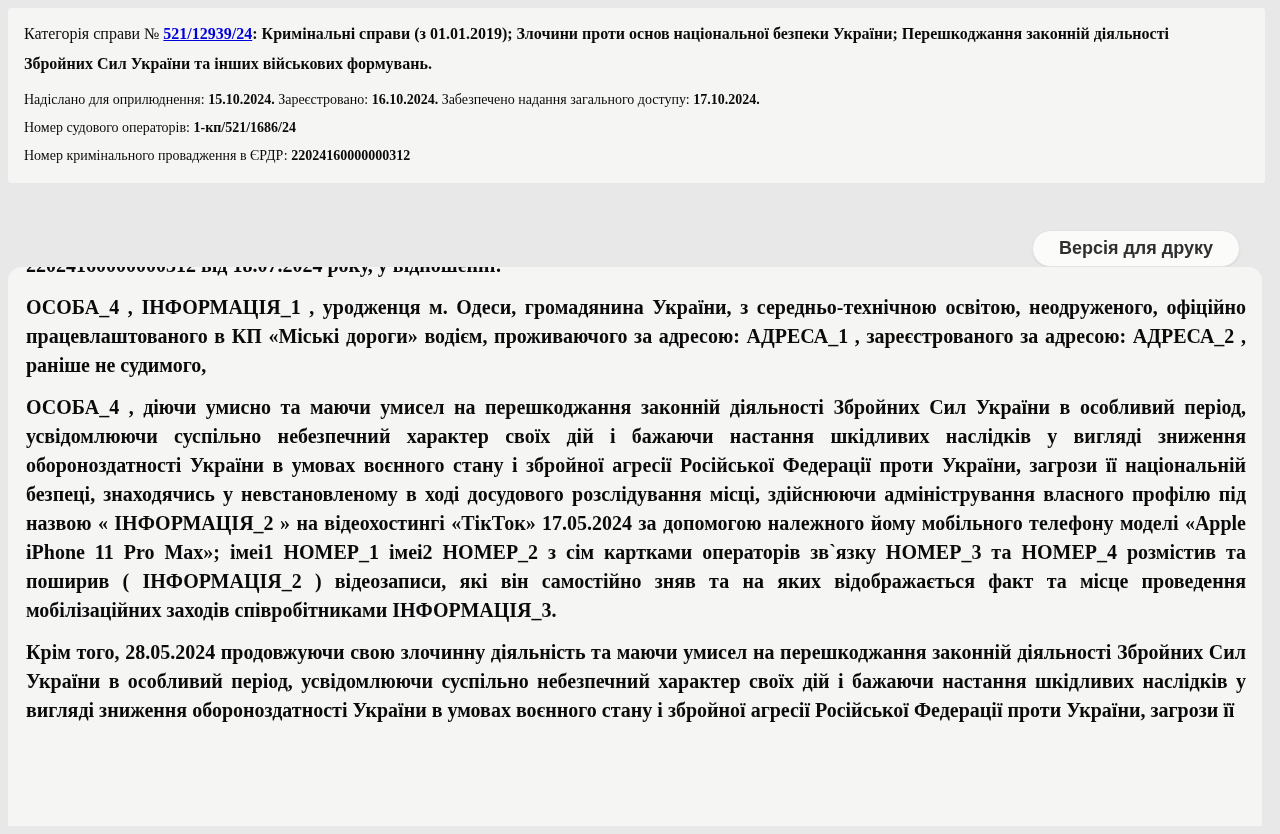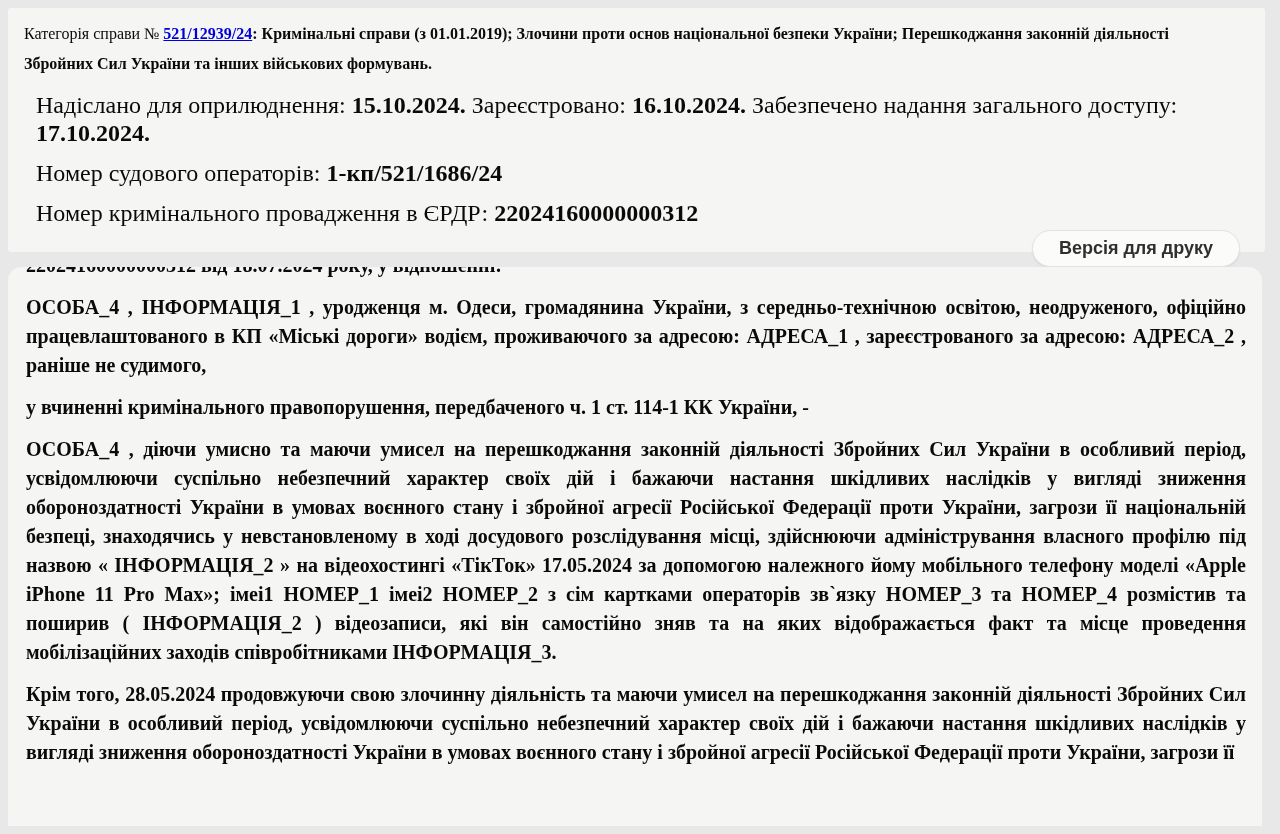--- a/index.html
+++ b/index.html
@@ -21,21 +21,21 @@
   }
   
   .header-panel{
     position:absolute;left:8px;top:8px;width:1257px;
     background:var(--panel-bg);border-radius:3px;
     padding:11px 26px 13px 16px;
   }
   .category-line{margin:0 0 7px 0;font-size:16px;line-height:30px;}
   .category-line b{font-weight:bold;}
   .case-link{color:var(--link-color);font-weight:bold;text-decoration:underline;cursor:pointer;}
-  .meta-line{margin:12px;font-size:24px;line-height:28px;}
+  .meta-line{margin:0;font-size:14px;line-height:28px;}
   .meta-line b{font-weight:bold;}
   
   .toolbar{position:absolute;top:230px;right:40px;}
   .print-btn{
     height:37px;padding:0 26px;border-radius:19px;
     background:var(--button-bg);border:1px solid var(--button-border);
     font-family:"Liberation Sans","DejaVu Sans",sans-serif;
     font-size:18px;font-weight:700;color:var(--button-text);
     cursor:pointer;box-shadow:0 1px 2px rgba(0,0,0,0.07);
   }
@@ -69,17 +69,16 @@
 </section>
 
 <div class="toolbar">
   <button class="print-btn">Версія для друку</button>
 </div>
 
 <section class="doc-panel">
   <div class="doc-content">
     <p class="doc-p clipped">22024160000000312 від 18.07.2024 року, у відношенні:</p>
     <p class="doc-p">ОСОБА_4 , ІНФОРМАЦІЯ_1 , уродженця м. Одеси, громадянина України, з середньо-технічною освітою, неодруженого, офіційно працевлаштованого в КП «Міські дороги» водієм, проживаючого за адресою: АДРЕСА_1 , зареєстрованого за адресою: АДРЕСА_2 , раніше не судимого,</p>
-    <p class="doc-p">у вчиненні кримінального правопорушення, передбаченого ч. 1 ст. 114-1 КК України, -</p>
     <p class="doc-p">ОСОБА_4 , діючи умисно та маючи умисел на перешкоджання законній діяльності Збройних Сил України в особливий період, усвідомлюючи суспільно небезпечний характер своїх дій і бажаючи настання шкідливих наслідків у вигляді зниження обороноздатності України в умовах воєнного стану і збройної агресії Російської Федерації проти України, загрози її національній безпеці, знаходячись у невстановленому в ході досудового розслідування місці, здійснюючи адміністрування власного профілю під назвою « ІНФОРМАЦІЯ_2 » на відеохостингі «ТікТок» 17.05.2024 за допомогою належного йому мобільного телефону моделі «Apple iPhone 11 Pro Max»; імеі1 НОМЕР_1 імеі2 НОМЕР_2 з сім картками операторів зв`язку НОМЕР_3 та НОМЕР_4 розмістив та поширив ( ІНФОРМАЦІЯ_2 ) відеозаписи, які він самостійно зняв та на яких відображається факт та місце проведення мобілізаційних заходів співробітниками ІНФОРМАЦІЯ_3.</p>
     <p class="doc-p">Крім того, 28.05.2024 продовжуючи свою злочинну діяльність та маючи умисел на перешкоджання законній діяльності Збройних Сил України в особливий період, усвідомлюючи суспільно небезпечний характер своїх дій і бажаючи настання шкідливих наслідків у вигляді зниження обороноздатності України в умовах воєнного стану і збройної агресії Російської Федерації проти України, загрози її</p>
   </div>
 </section>
 
 </body></html>

